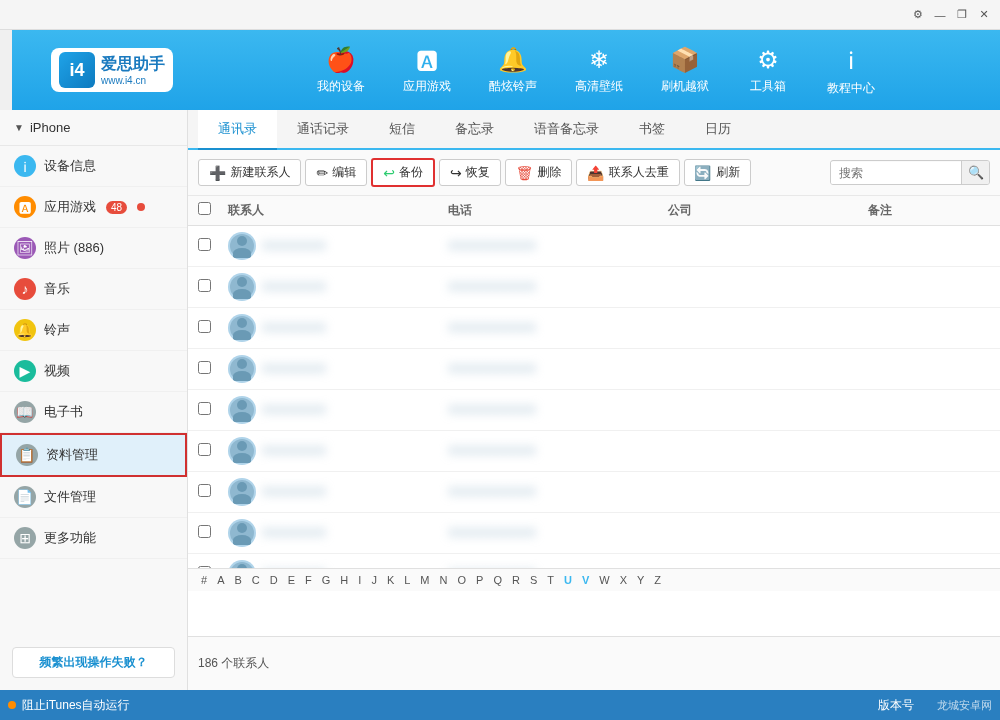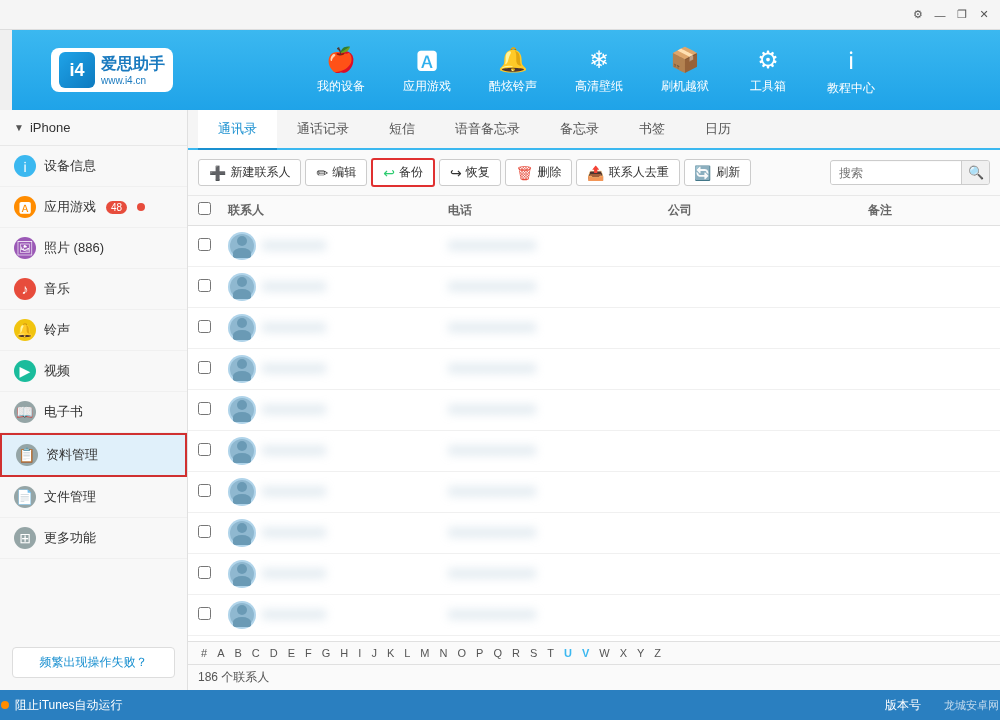--- a/index.html
+++ b/index.html
@@ -159,20 +159,21 @@
     .problem-btn {
       background: #fff;
       border: 1px solid #ddd;
       border-radius: 4px;
       padding: 6px 10px;
       color: #1a90d0;
       cursor: pointer;
       font-size: 12px;
       width: 100%;
       text-align: center;
+      font-weight: bold;
     }
 
     
     .content-area {
       flex: 1;
       display: flex;
       flex-direction: column;
       background: #fff;
     }
 
@@ -335,21 +336,21 @@
       border-radius: 2px;
     }
     .alpha-item.highlight { color: #3bb8f0; font-weight: bold; }
 
     
     .status-bar {
       height: 30px;
       background: #2a7fc0;
       display: flex;
       align-items: center;
-      padding: 0 1px;
+      padding: 0 8px;
       color: #fff;
       font-size: 12px;
       gap: 10px;
       justify-content: flex-end;
     }
     .status-left {
       display: flex; align-items: center; gap: 6px;
     }
     .status-dot { width: 8px; height: 8px; background: #ff8c00; border-radius: 50%; }
     .status-right { margin-left: auto; display: flex; align-items: center; gap: 23px; }
@@ -464,22 +465,22 @@
       <button class="problem-btn">频繁出现操作失败？</button>
     </div>
   </div>
 
   <div class="content-area">
 
     <div class="tab-bar">
       <div class="tab-item active">通讯录</div>
       <div class="tab-item">通话记录</div>
       <div class="tab-item">短信</div>
+      <div class="tab-item">备忘录</div>
       <div class="tab-item">语音备忘录</div>
-      <div class="tab-item">备忘录</div>
       <div class="tab-item">书签</div>
       <div class="tab-item">日历</div>
     </div>
 
     <div class="action-bar">
       <button class="action-btn green-icon">
         <span class="btn-icon" style="color:#2ecc71;">➕</span>
         <span>新建联系人</span>
       </button>
       <button class="action-btn">
@@ -762,21 +763,21 @@
         <span class="alpha-item">S</span>
         <span class="alpha-item">T</span>
         <span class="alpha-item highlight">U</span>
         <span class="alpha-item highlight">V</span>
         <span class="alpha-item">W</span>
         <span class="alpha-item">X</span>
         <span class="alpha-item">Y</span>
         <span class="alpha-item">Z</span>
       </div>
 
-    <div style="padding:4px 10px; font-size:12px; color:#555; border-top:1px solid #e0e0e0; background:#fafafa;">186 个联系人</div>
+    <div style="padding:18px 10px; font-size:12px; color:#555; border-top:1px solid #e0e0e0; background:#fafafa;margin-top:45px;">186 个联系人</div>
 
   </div>
 </div>
 
 <div class="status-bar">
   <div class="status-left">
     <div class="status-dot"></div>
     <span>阻止iTunes自动运行</span>
   </div>
   <div class="status-right">

